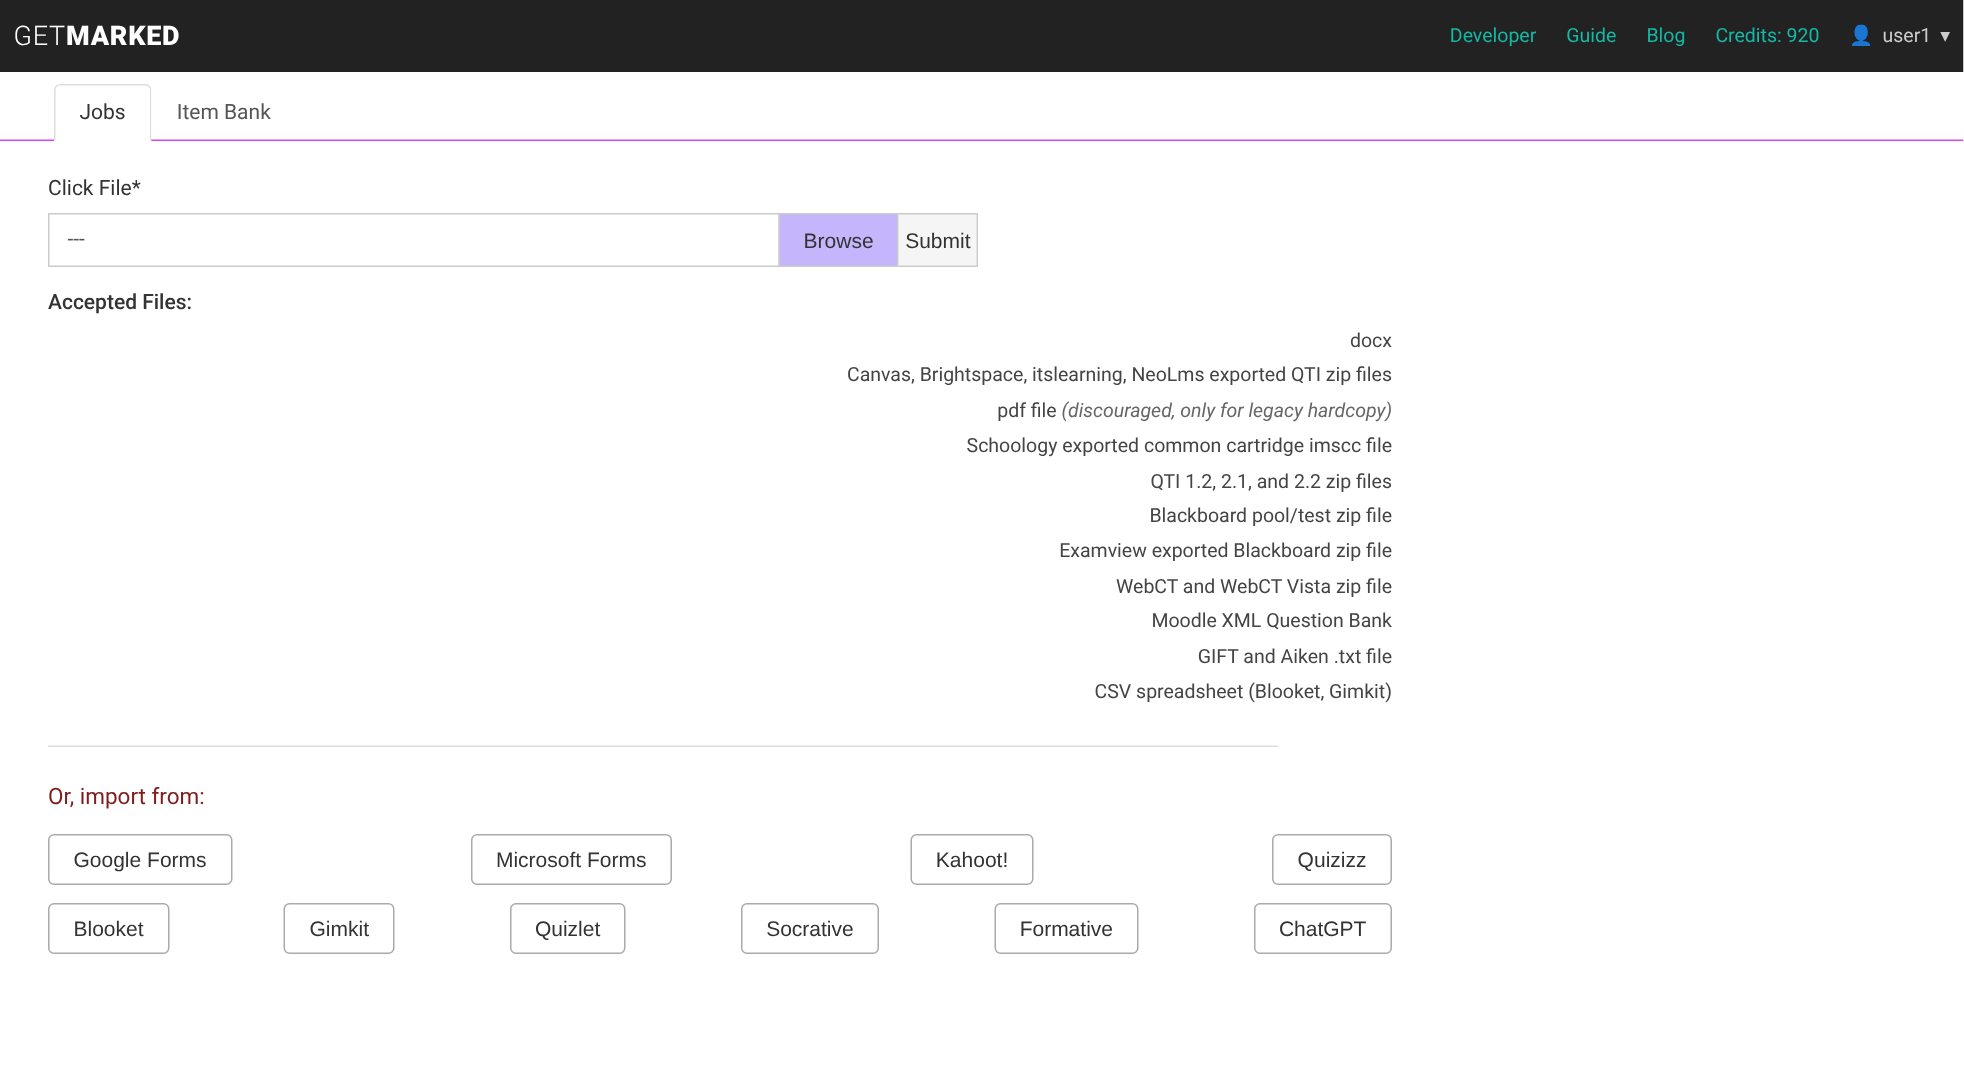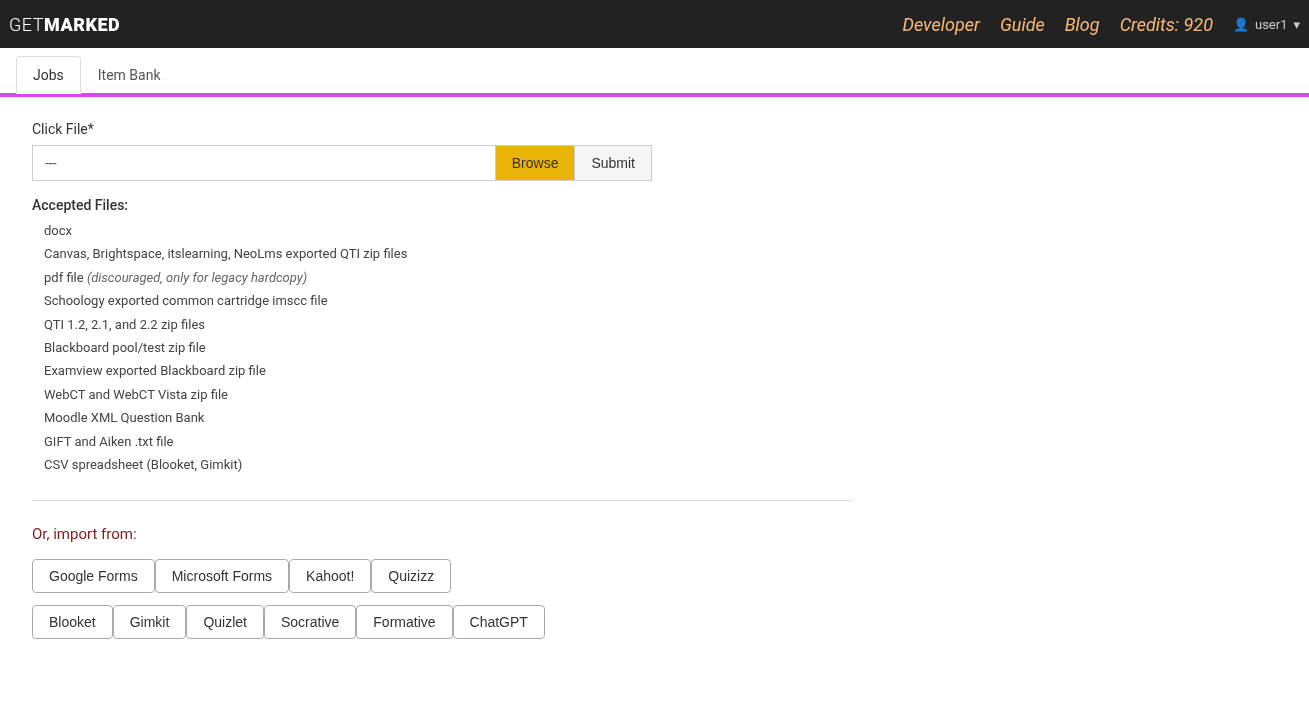--- a/index.html
+++ b/index.html
@@ -27,45 +27,44 @@
       text-decoration: none;
       margin-right: auto;
     }
     .navbar-brand span { font-weight: 300; }
     .navbar-nav {
       display: flex;
       align-items: center;
       gap: 20px;
     }
     .navbar-nav a {
-      color: #fdba74;
+      color: #14b8a6;
       text-decoration: none;
-      font-size: 18px;
-      font-style: italic;
+      font-size: 13px;
     }
     .navbar-user {
       display: flex;
       align-items: center;
       gap: 6px;
       color: #ccc;
       font-size: 13px;
       cursor: pointer;
     }
     .navbar-user .user-icon {
       width: 16px;
       height: 16px;
       display: inline-flex;
       align-items: center;
       justify-content: center;
     }
 
     
     .tabs-container {
-      border-bottom: 4px solid #d946ef;
-      padding: 0 16px;
+      border-bottom: 1px solid #d946ef;
+      padding: 0 36px;
       margin-top: 8px;
     }
     .tabs {
       display: flex;
       gap: 0;
     }
     .tab {
       padding: 10px 16px;
       font-size: 14px;
       cursor: pointer;
@@ -118,31 +117,31 @@
       font-size: 14px;
       color: #555;
       background: #fff;
       display: flex;
       align-items: center;
       min-height: 36px;
     }
 
     .btn-browse {
       padding: 6px 16px;
-      background: #eab308;
+      background: #c4b5fd;
       border: 1px solid #ccc;
       border-right: none;
       cursor: pointer;
       font-size: 14px;
       color: #333;
       white-space: nowrap;
     }
 
     .btn-submit {
-      padding: 6px 16px;
+      padding: 6px 4px;
       background: #f5f5f5;
       border: 1px solid #ccc;
       cursor: pointer;
       font-size: 14px;
       color: #333;
       white-space: nowrap;
     }
 
     .accepted-files-title {
       font-size: 14px;
@@ -153,20 +152,21 @@
 
     .accepted-files-list {
       list-style: none;
       margin-left: 12px;
       margin-bottom: 20px;
     }
     .accepted-files-list li {
       font-size: 13px;
       color: #444;
       line-height: 1.8;
+      text-align: right;
     }
     .italic-note {
       font-style: italic;
       color: #666;
     }
 
     .help-link {
       font-size: 13px;
       color: #555;
       text-decoration: underline;
@@ -183,22 +183,23 @@
     .import-from-title {
       font-size: 15px;
       font-weight: 400;
       margin-bottom: 16px;
       color: #7f1d1d;
     }
 
     .import-buttons-row {
       display: flex;
       flex-wrap: wrap;
-      gap: 0;
+      gap: 20px;
       margin-bottom: 12px;
+      justify-content: space-between;
     }
 
     .import-btn {
       padding: 8px 16px;
       background: #fff;
       border: 1px solid #aaa;
       border-radius: 4px;
       cursor: pointer;
       font-size: 14px;
       color: #333;

